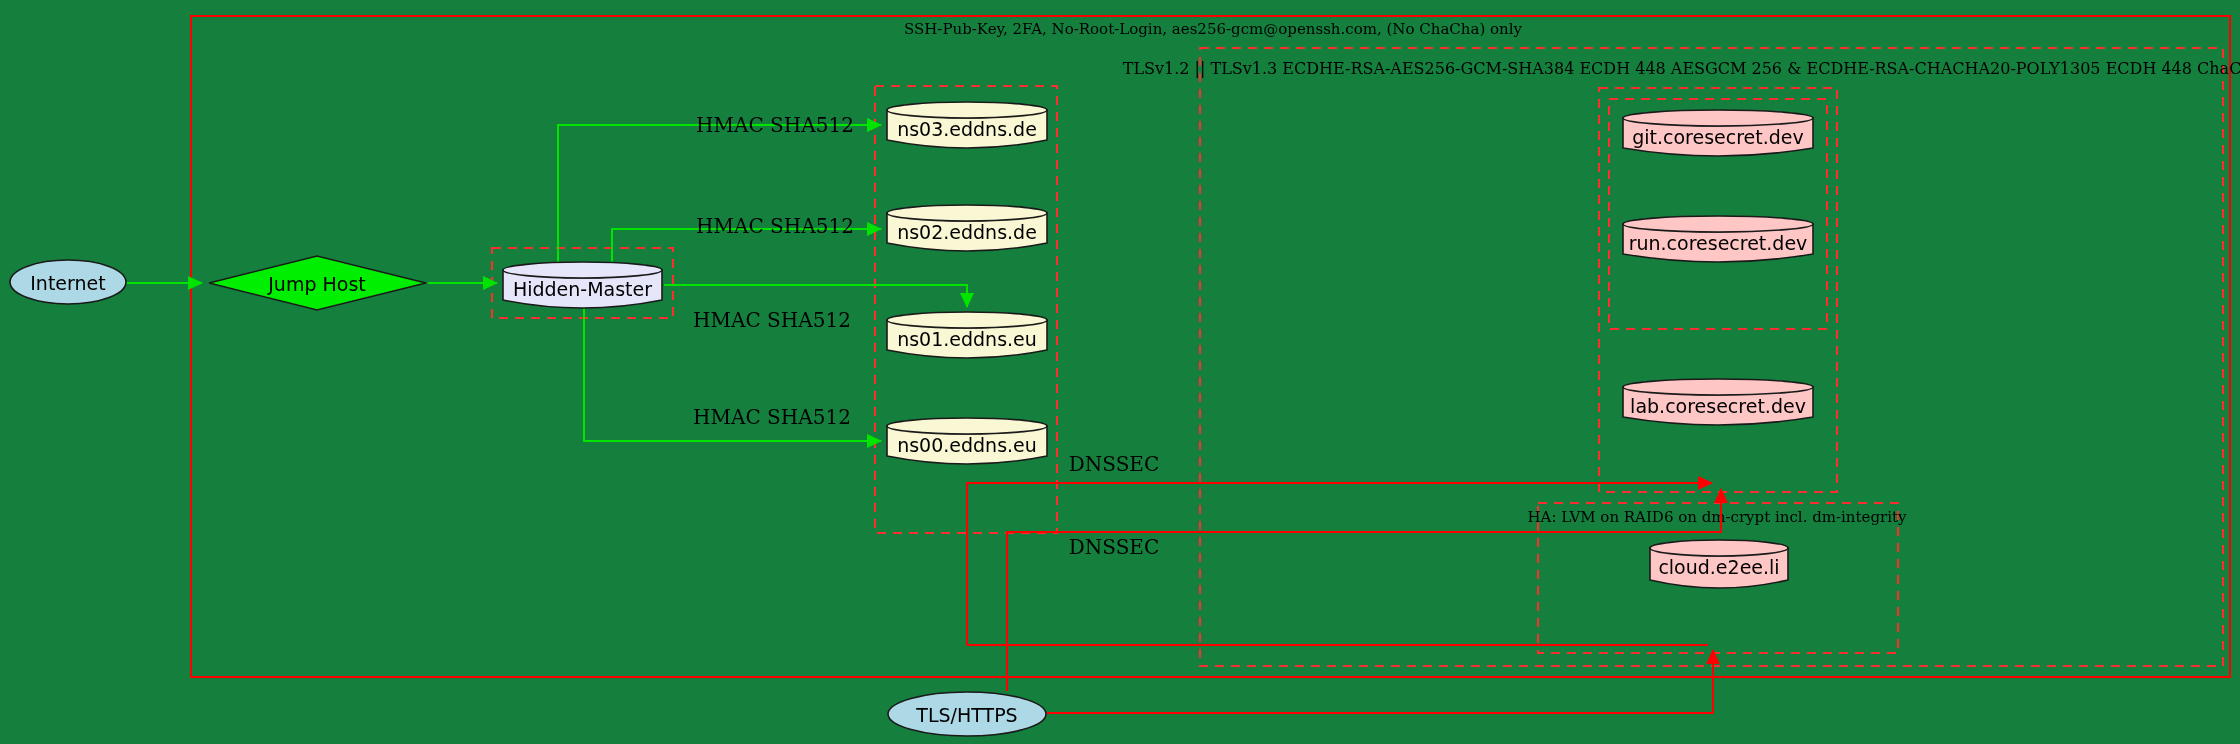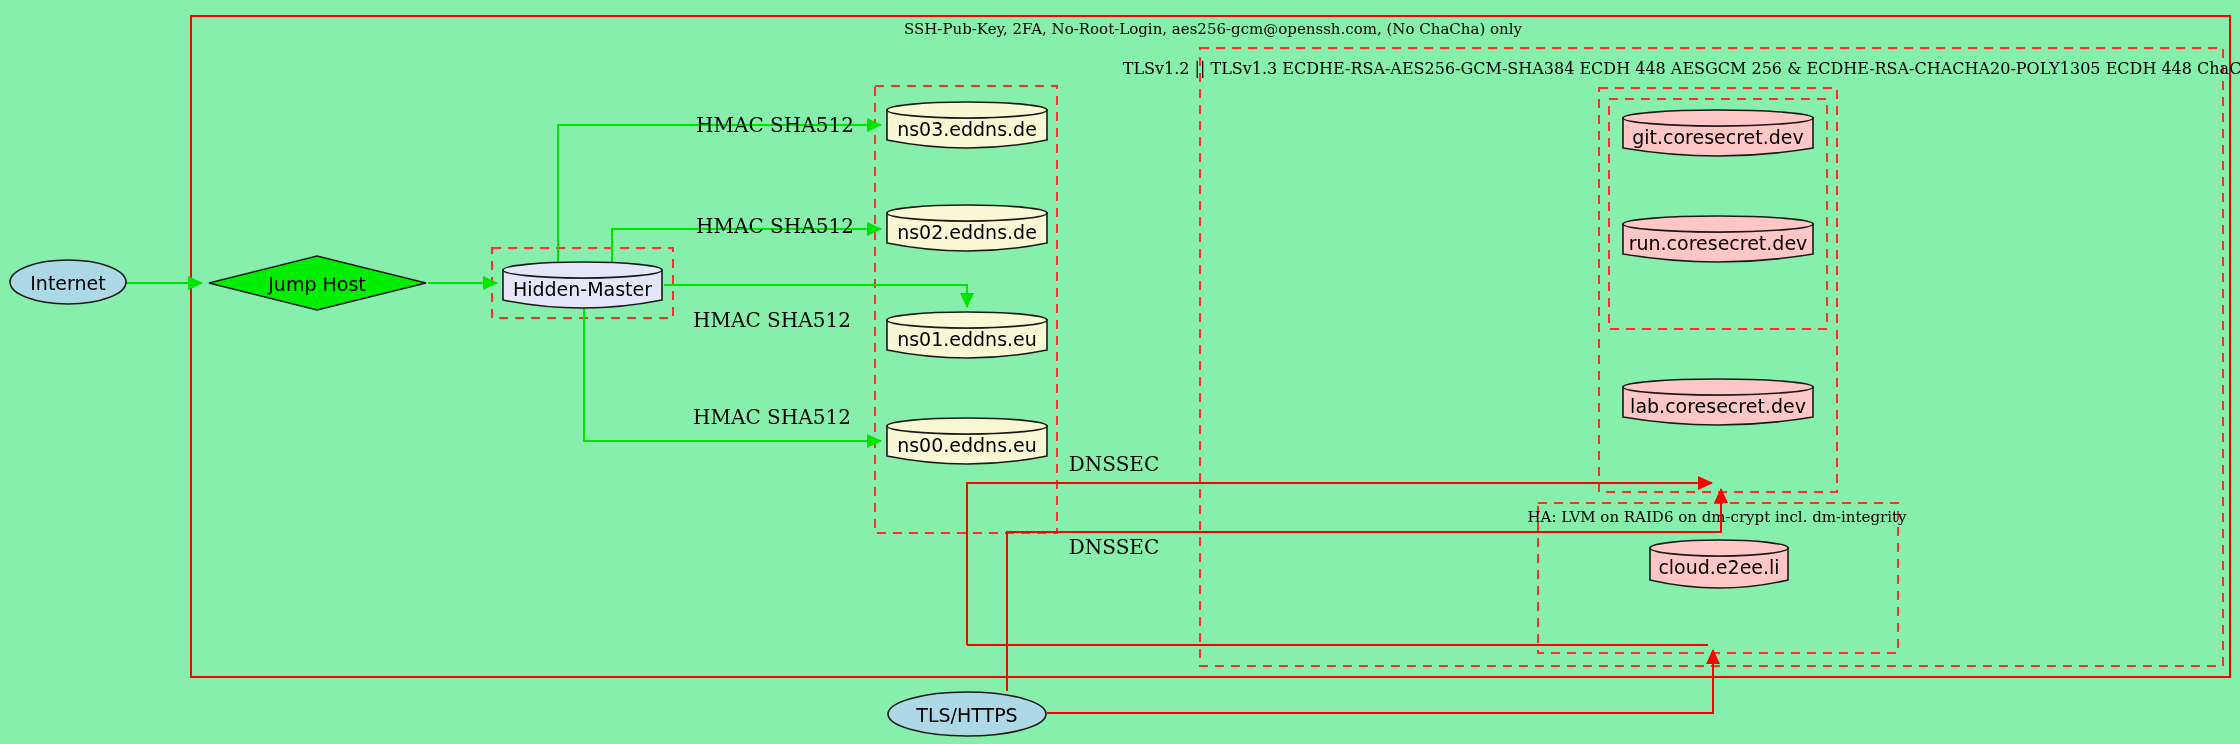--- a/index.html
+++ b/index.html
@@ -1,16 +1,16 @@
 <!DOCTYPE html>
 <html><head>
 <meta charset="utf-8">
 <style>
   html,body{margin:0;padding:0;background:#ffffff;}
-  .stage{position:relative;width:2240px;height:744px;background:#86efac;overflow:hidden;
+  .stage{position:relative;width:2240px;height:744px;background:#15803d;overflow:hidden;
          font-family:"DejaVu Sans", sans-serif;}
   svg{display:block;}
   .node-text{font-family:"DejaVu Sans", sans-serif;font-size:19px;fill:#000000;
              text-anchor:middle;dominant-baseline:middle;}
   .cluster-text{font-family:"DejaVu Serif", serif;font-size:15px;fill:#000000;
                 text-anchor:middle;dominant-baseline:middle;}
   .tls-text{font-size:16px;}
   .edge-text{font-family:"DejaVu Serif", serif;font-size:20px;fill:#000000;
              text-anchor:middle;dominant-baseline:middle;}
   .shape{stroke:#1a1a1a;stroke-width:1.6;}

